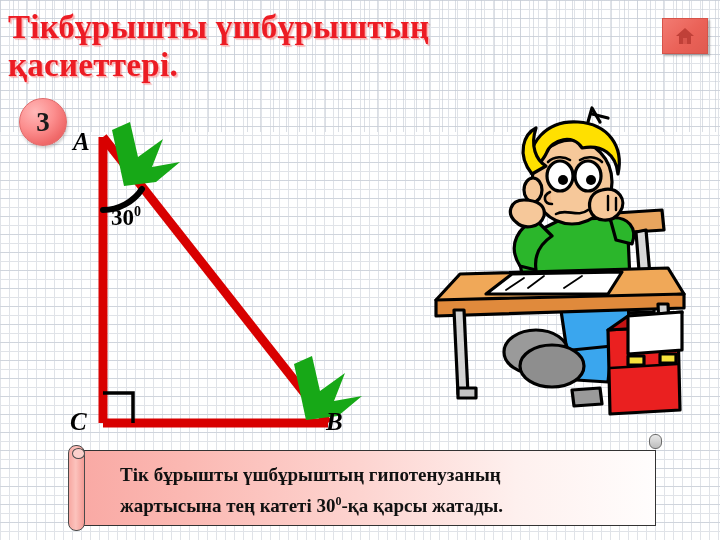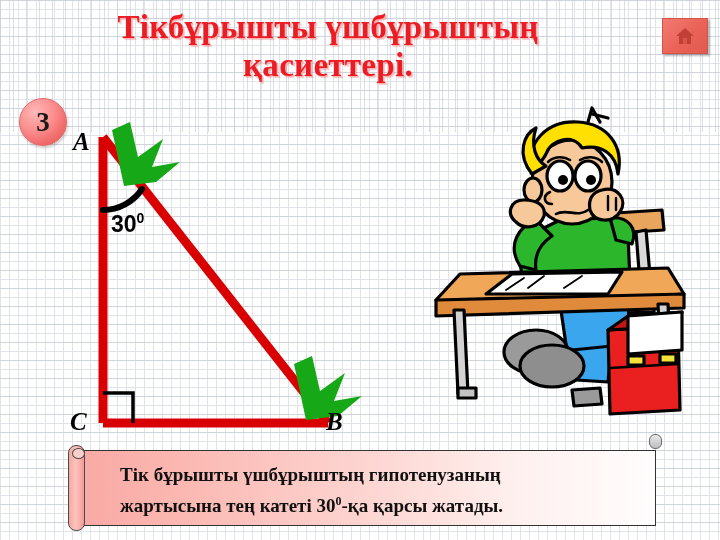--- a/index.html
+++ b/index.html
@@ -59,21 +59,21 @@
     background-image:
       repeating-linear-gradient(to right, #c3c9d3 0px, #c3c9d3 1px, transparent 1px, transparent 13px);
     opacity: .6;
   }
 
   
   #title {
     position: absolute;
     left: 8px; top: 8px;
     width: 640px;
-    text-align: center;
+    text-align: left;
     font-family: "Liberation Serif", "DejaVu Serif", serif;
     font-weight: bold;
     font-size: 33px;
     line-height: 38px;
     color: #ec1c24;
     letter-spacing: .3px;
     text-shadow: 1px 1px 0 #ffb0b0, 2px 2px 1px rgba(200,0,0,.22);
     white-space: pre-line;
   }
 
@@ -121,22 +121,22 @@
     font-weight: bold;
     font-size: 25px;
     color: #000;
   }
   #label-A { left: 73px;  top: 128px; }
   #label-C { left: 70px;  top: 408px; }
   #label-B { left: 326px; top: 408px; }
 
   #angle-label {
     position: absolute;
-    left: 111px; top: 210px;
-    font-family: Liberation Sans, sans-serif;
+    left: 111px; top: 204px;
+    font-family: Liberation Serif, serif;
     font-weight: bold;
     font-size: 23px;
     color: #000;
   }
   #angle-label sup { font-size: 14px; vertical-align: super; }
 
   
   #illustration {
     position: absolute;
     left: 432px; top: 104px;

